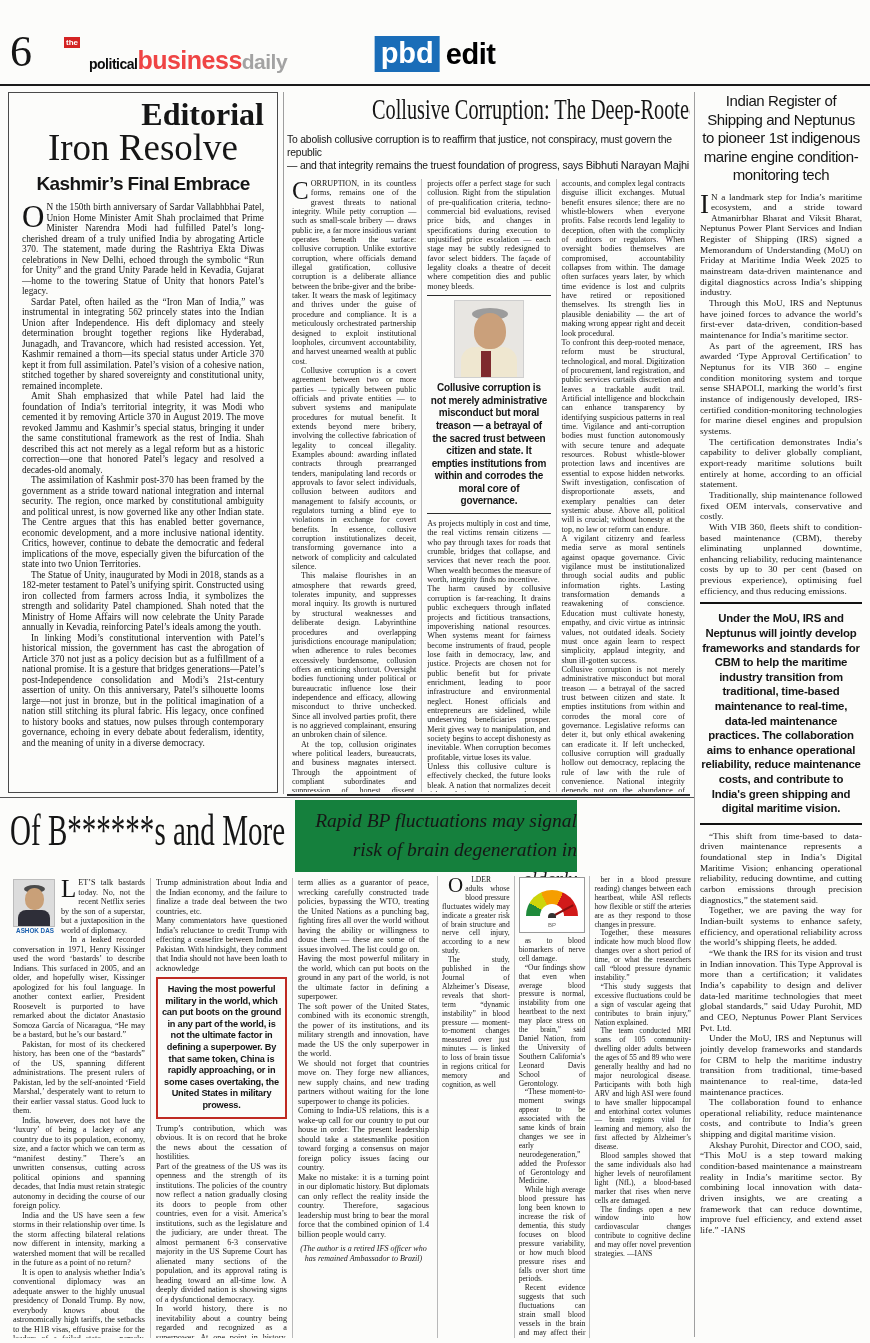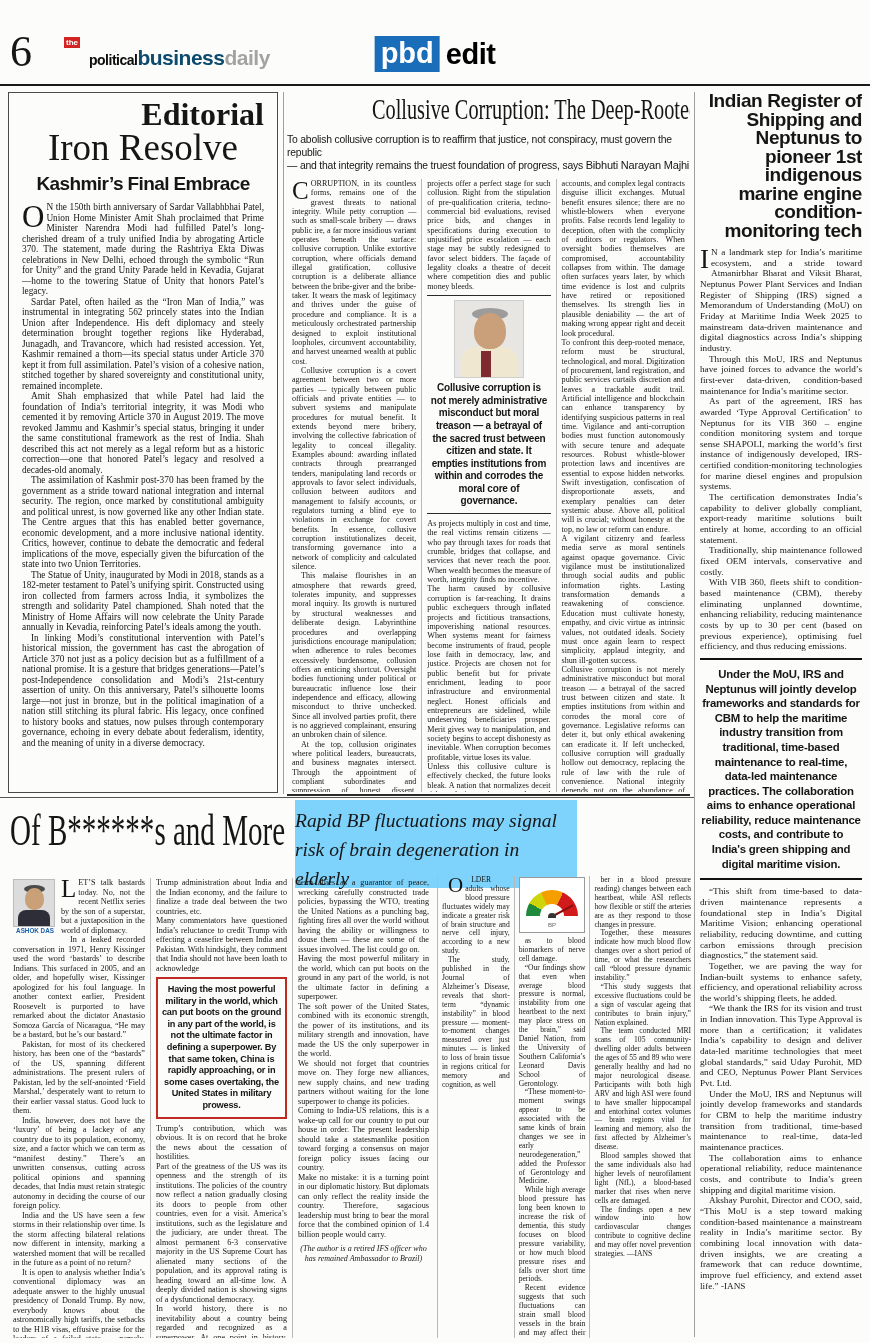--- a/index.html
+++ b/index.html
@@ -6,21 +6,21 @@
   html,body { width:870px; height:1343px; }
   body { background:#f6f5f1; font-family:"Liberation Serif", serif; color:#161616; }
   .page { position:absolute; left:0; top:0; width:870px; height:1343px; background:#fcfcfa; overflow:hidden; }
 
   
   .masthead { position:absolute; left:0; top:0; width:870px; height:86px; border-bottom:2px solid #1a1a1a; background:#fcfcfa; }
   .pageno { position:absolute; left:10px; top:30px; font-size:44px; line-height:44px; font-family:"Liberation Serif",serif; }
   .logo { position:absolute; left:64px; top:46px; white-space:nowrap; font-family:"Liberation Sans",sans-serif; font-weight:bold; letter-spacing:-0.5px; }
   .logo-the { position:absolute; left:0px; top:-9px; background:#d42323; color:#fff; font-size:8px; line-height:9px; padding:1px 2px; letter-spacing:0; }
   .logo-political { font-size:14px; color:#0d0d0d;margin-left:25px; }
-  .logo-business { font-size:21px; color:#0c4a6e; }
+  .logo-business { font-size:25px; color:#ef4444; }
   .logo-daily { font-size:21px; color:#a3a3a3; }
   .section-tag { position:absolute; left:50%; top:36px; transform:translateX(-50%); display:flex; align-items:center; font-family:"Liberation Sans",sans-serif; font-weight:bold; }
   .pbd-box { background:#1a6db8; color:#fff; font-size:29px; line-height:34px; padding:0 6px 2px; }
   .edit-word { color:#000; font-size:29px; margin-left:6px; letter-spacing:-0.5px; }
   .dateline { position:absolute; right:10px; top:38px; text-align:right; }
   .site { font-style:italic; font-size:11px; line-height:13px; }
   .city-date { font-size:12px; line-height:16px; }
 
   
   .vrule { position:absolute; width:1px; background:#9f9f9f; }
@@ -55,41 +55,41 @@
   .pq-wrap { border-top:1px solid #2a2a2a; border-bottom:1px solid #2a2a2a; margin:4px 0 5px; padding:4px 2px 5px; }
   .author-photo { width:70px; height:78px; margin:0 auto 4px; position:relative; background:#e8e6e2; border:1px solid #cfcfcf; overflow:hidden; }
   .ap-torso { position:absolute; left:6px; right:6px; bottom:0; height:30px; background:#efe7d0; border-radius:14px 14px 0 0; }
   .ap-scarf { position:absolute; left:26px; bottom:0; width:10px; height:26px; background:#7e2a2e; }
   .ap-face { position:absolute; left:19px; top:12px; width:32px; height:36px; background:#caa07b; border-radius:50% 50% 45% 45%; }
   .ap-hair { position:absolute; left:17px; top:7px; width:36px; height:12px; background:#9c9c9c; border-radius:50%; }
   .pull-quote { font-family:"Liberation Sans",sans-serif; font-weight:bold; font-size:10px; line-height:12.6px; text-align:center; letter-spacing:-0.2px; }
 
   
   .ship-article { position:absolute; left:700px; top:92px; width:162px; height:1245px; overflow:hidden; }
-  .ship-headline { font-family:"Liberation Sans",sans-serif; font-weight:bold; font-size:19px; line-height:18.5px; letter-spacing:-0.4px; text-align:right; padding-bottom:7px; }
+  .ship-headline { font-family:"Liberation Sans",sans-serif; font-weight:normal; font-size:15px; line-height:18.5px; letter-spacing:-0.4px; text-align:center; padding-bottom:7px; }
   .ship-body { font-size:9.2px; line-height:10.65px; text-align:justify; }
   .ship-quote { border-top:2.5px solid #111; border-bottom:2.5px solid #111; font-family:"Liberation Sans",sans-serif; font-weight:bold; font-size:11.4px; line-height:14.6px; letter-spacing:-0.2px; text-align:center; padding:7px 1px; margin:6px 0; }
 
   
   .ofb-headline { position:absolute; left:10px; top:802px; width:282px; height:66px; overflow:hidden; }
   .ofb-headline span { display:inline-block; white-space:nowrap; font-size:44px; line-height:58px; transform:scaleX(0.66); transform-origin:left center; }
   .ofb-body { position:absolute; left:8px; top:878px; width:426px; height:460px; display:flex; overflow:hidden; }
   .ocol { width:142px; padding:0 5px; font-size:8.2px; line-height:9.5px; text-align:justify; overflow:hidden; }
   .ocol + .ocol { border-left:1px solid #b8b8b8; }
   .ashok { float:left; width:44px; margin:1px 4px 1px 0; }
   .ashok-img { width:42px; height:48px; position:relative; background:#dcdcdc; border:1px solid #bcbcbc; overflow:hidden; }
   .ak-torso { position:absolute; left:4px; right:4px; bottom:0; height:16px; background:#2e2e38; border-radius:8px 8px 0 0; }
   .ak-face { position:absolute; left:11px; top:8px; width:19px; height:22px; background:#c9a078; border-radius:50% 50% 45% 45%; }
   .ak-hair { position:absolute; left:10px; top:5px; width:21px; height:8px; background:#4b4b4b; border-radius:50%; }
   .ashok-name { font-family:"Liberation Sans",sans-serif; font-weight:bold; font-size:6.3px; line-height:8px; color:#1a5fae; text-align:center; letter-spacing:0; text-indent:0; }
   .red-box { border:2.5px solid #bf2b23; padding:5px 3px; font-family:"Liberation Sans",sans-serif; font-weight:bold; font-size:9.2px; line-height:11.6px; letter-spacing:-0.2px; text-align:center; margin:4px 0 5px; }
   .ofb-footer { font-style:italic; font-size:8px; line-height:9.6px; text-align:center; margin-top:5px; }
 
   
-  .bp-headbox { position:absolute; left:295px; top:800px; width:282px; height:88px; background:#7dd3fc; text-align:left; padding-top:6px; }
+  .bp-headbox { position:absolute; left:295px; top:800px; width:282px; height:72px; background:#15803d; text-align:right; padding-top:6px; }
   .bp-headbox div { font-style:italic; font-size:19.5px; line-height:29px; }
   .bp-body { position:absolute; left:437px; top:876px; width:258px; height:462px; display:flex; overflow:hidden; border-left:1px solid #b8b8b8; }
   .bcol { padding:0 4px; font-size:7.6px; line-height:8.9px; text-align:justify; overflow:hidden; }
   .bcol.c1 { width:76px; }
   .bcol.c2 { width:76px; border-left:1px solid #b8b8b8; }
   .bcol.c3 { width:106px; border-left:1px solid #b8b8b8; }
   .bp-body .para { text-indent:6px; }
   .gauge-frame { width:66px; height:56px; border:1px solid #999; background:#fff; margin:1px auto 4px; position:relative; }
   .gauge { position:absolute; left:6px; top:12px; width:52px; height:26px; border-radius:52px 52px 0 0;
            background:conic-gradient(from 270deg at 50% 100%, #1f8a3b 0 30deg, #cdd40a 30deg 65deg, #f59e00 65deg 115deg, #d11a1a 115deg 180deg); }
@@ -192,21 +192,21 @@
           <p class="para">The certification demonstrates India’s capability to deliver globally compliant, export-ready maritime solutions built entirely at home, according to an official statement.</p>
           <p class="para">Traditionally, ship maintenance followed fixed OEM intervals, conservative and costly.</p>
           <p class="para">With VIB 360, fleets shift to condition-based maintenance (CBM), thereby eliminating unplanned downtime, enhancing reliability, reducing maintenance costs by up to 30 per cent (based on previous experience), optimising fuel efficiency, and thus reducing emissions.</p>
         </div>
       <div class="ship-quote">Under the MoU, IRS and Neptunus will jointly develop frameworks and standards for CBM to help the maritime industry transition from traditional, time-based maintenance to real-time, data-led maintenance practices. The collaboration aims to enhance operational reliability, reduce maintenance costs, and contribute to India's green shipping and digital maritime vision.</div>
       <div>
           <p class="para">“This shift from time-based to data-driven maintenance represents a foundational step in India’s Digital Maritime Vision; enhancing operational reliability, reducing downtime, and cutting carbon emissions through precision diagnostics,” the statement said.</p>
           <p class="para">Together, we are paving the way for Indian-built systems to enhance safety, efficiency, and operational reliability across the world’s shipping fleets, he added.</p>
           <p class="para">“We thank the IRS for its vision and trust in Indian innovation. This Type Approval is more than a certification; it validates India’s capability to design and deliver data-led maritime technologies that meet global standards,” said Uday Purohit, MD and CEO, Neptunus Power Plant Services Pvt. Ltd.</p>
           <p class="para">Under the MoU, IRS and Neptunus will jointly develop frameworks and standards for CBM to help the maritime industry transition from traditional, time-based maintenance to real-time, data-led maintenance practices.</p>
-          <p class="para">The collaboration aims to enhance operational reliability, reduce maintenance costs, and contribute to India’s green shipping and digital maritime vision.</p>
+          <p class="para">The collaboration found to enhance operational reliability, reduce maintenance costs, and contribute to India’s green shipping and digital maritime vision.</p>
           <p class="para">Akshay Purohit, Director and COO, said, “This MoU is a step toward making condition-based maintenance a mainstream reality in India’s maritime sector. By combining local innovation with data-driven insights, we are creating a framework that can reduce downtime, improve fuel efficiency, and extend asset life.” -IANS</p>
         </div>
     </div>
   </div>
 
   <div class="ofb-headline"><span>Of B******s and More</span></div>
 
   <div class="bp-headbox">
     <div>Rapid BP fluctuations may signal</div>
     <div>risk of brain degeneration in elderly</div>

